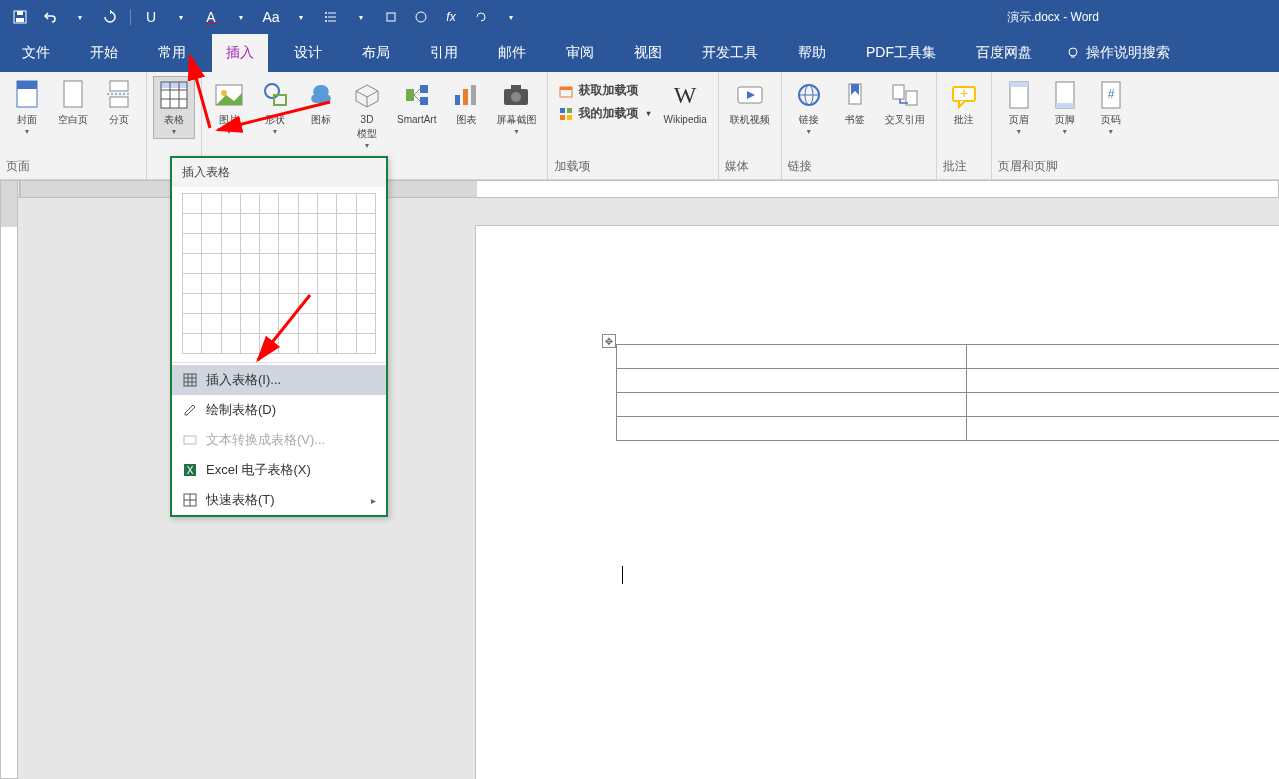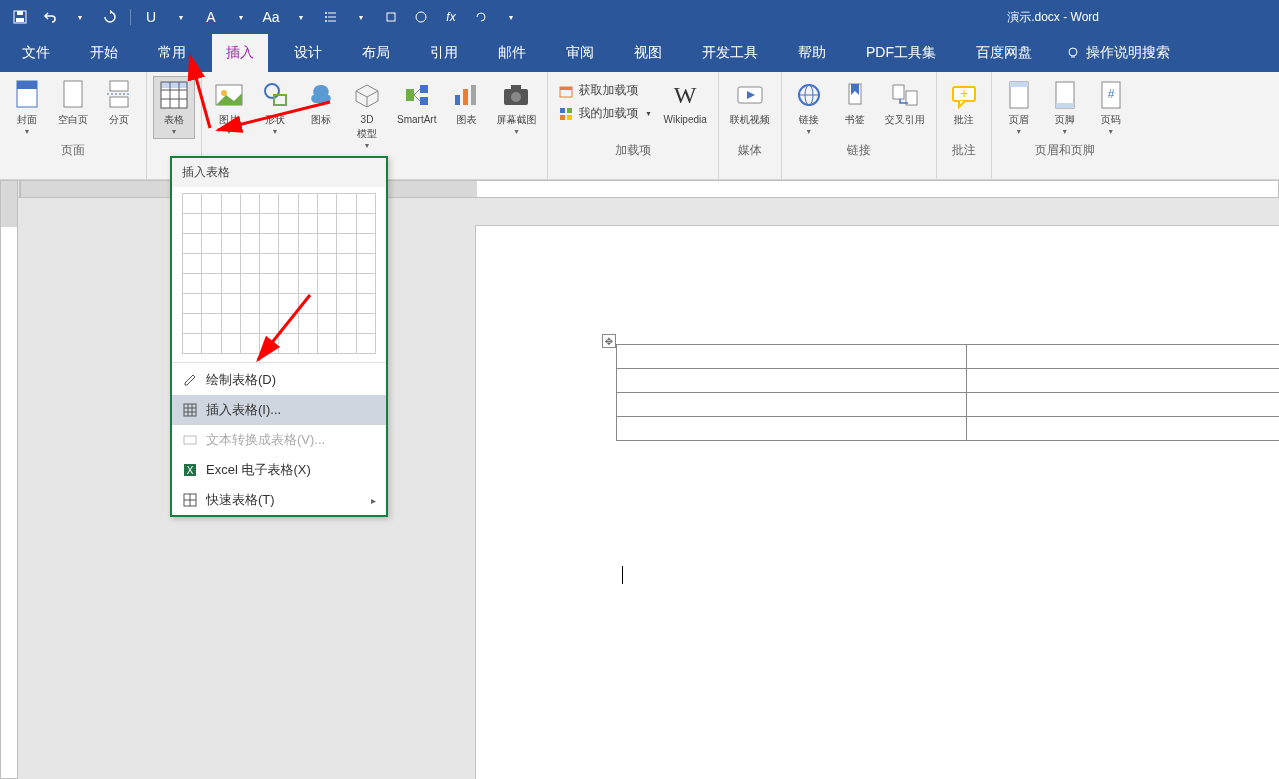--- a/index.html
+++ b/index.html
@@ -13,29 +13,29 @@
 
 .tabs { background: #2b579a; height: 38px; display: flex; align-items: stretch; padding-left: 8px; gap: 12px; }
 .tab { color: #fff; font-size: 14px; padding: 0 14px; display: flex; align-items: center; cursor: pointer; }
 .tab.active { background: #f3f3f3; color: #a21caf; }
 .tell-me { display:flex; align-items:center; gap:6px; margin-left:8px; color:#fff; font-size:14px;}
 .bulb-icon { width:14px; height:14px; }
 
 .ribbon { background: #f3f3f3; height: 108px; display: flex; border-bottom: 1px solid #d4d4d4; position: relative; }
 .group { display: flex; flex-direction: column; border-right: 1px solid #d4d4d4; padding: 4px 6px 0 6px; }
 .group-items { display: flex; flex: 1; align-items: flex-start; gap: 4px; }
-.group-label { text-align: center; font-size: 12px; color: #666; padding: 2px 0 20px 0; }
+.group-label { text-align: left; font-size: 12px; color: #666; padding: 2px 0 4px 0; }
 .rbtn { display: flex; flex-direction: column; align-items: center; justify-content: flex-start; padding: 2px 4px; cursor: pointer; border: 1px solid transparent; }
 .rbtn .icon { width: 32px; height: 32px; display: flex; align-items: center; justify-content: center; margin-bottom: 2px; }
 .rbtn .label { font-size: 10px; color: #444; text-align: center; line-height: 14px; white-space: nowrap; }
 .rbtn .arrow-down { font-size: 8px; color: #666; margin-top: 0px; }
 .rbtn.highlighted { background: #dcdcdc; border: 1px solid #b0b0b0; }
 
 .addins-stack { display:flex; flex-direction:column; gap:2px; padding-top:4px;}
-.addin-row { display:flex; align-items:center; gap:4px; font-size:12px; color:#444; padding:2px 4px; cursor:pointer;}
+.addin-row { display:flex; align-items:center; gap:4px; font-size:12px; color:#444; padding:2px 4px; cursor:pointer;font-weight:bold;}
 
 
 .dropdown { position: absolute; top: 156px; left: 170px; width: 218px; background: #fff; border: 2px solid #15803d; box-shadow: 2px 2px 6px rgba(0,0,0,0.2); z-index: 100; }
 .dd-title { font-size: 12px; color: #444; padding: 6px 10px; background:#f3f3f3; }
 .grid-picker { padding: 6px 10px; }
 .grid-picker table { border-collapse: collapse; }
 .grid-picker td { width: 20px; height: 20px; border: 1px solid #ccc; background: #fff; }
 .dd-sep { height:1px; background:#e0e0e0; margin:2px 0;}
 .dd-item { display: flex; align-items: center; gap: 8px; padding: 6px 10px; font-size: 13px; color: #333; cursor: pointer; }
 .dd-item.hover { background: #d0d6e0; }
@@ -550,39 +550,39 @@
             <td></td>
             <td></td>
             <td></td>
             <td></td>
             <td></td>
           </tr>
         </tbody>
       </table>
   </div>
   <div class="dd-sep"></div>
-  <div class="dd-item">
-    <span class="dd-icon">
-        <svg width="14" height="14">
-          <path d="M2 12 L4 12 L12 4 L10 2 L2 10 Z" fill="none" stroke="#555"></path>
-        </svg>
-      </span>
-    <span>绘制表格(D)</span>
-  </div>
   <div class="dd-item hover">
     <span class="dd-icon">
         <svg width="14" height="14">
           <rect x="1" y="1" width="12" height="12" fill="none" stroke="#555"></rect>
           <line x1="1" y1="5" x2="13" y2="5" stroke="#555"></line>
           <line x1="1" y1="9" x2="13" y2="9" stroke="#555"></line>
           <line x1="5" y1="1" x2="5" y2="13" stroke="#555"></line>
           <line x1="9" y1="1" x2="9" y2="13" stroke="#555"></line>
         </svg>
       </span>
     <span>插入表格(I)...</span>
+  </div>
+  <div class="dd-item">
+    <span class="dd-icon">
+        <svg width="14" height="14">
+          <path d="M2 12 L4 12 L12 4 L10 2 L2 10 Z" fill="none" stroke="#555"></path>
+        </svg>
+      </span>
+    <span>绘制表格(D)</span>
   </div>
   <div class="dd-item disabled">
     <span class="dd-icon">
         <svg width="14" height="14">
           <rect x="1" y="3" width="12" height="8" fill="none" stroke="#bbb"></rect>
         </svg>
       </span>
     <span>文本转换成表格(V)...</span>
   </div>
   <div class="dd-item">

